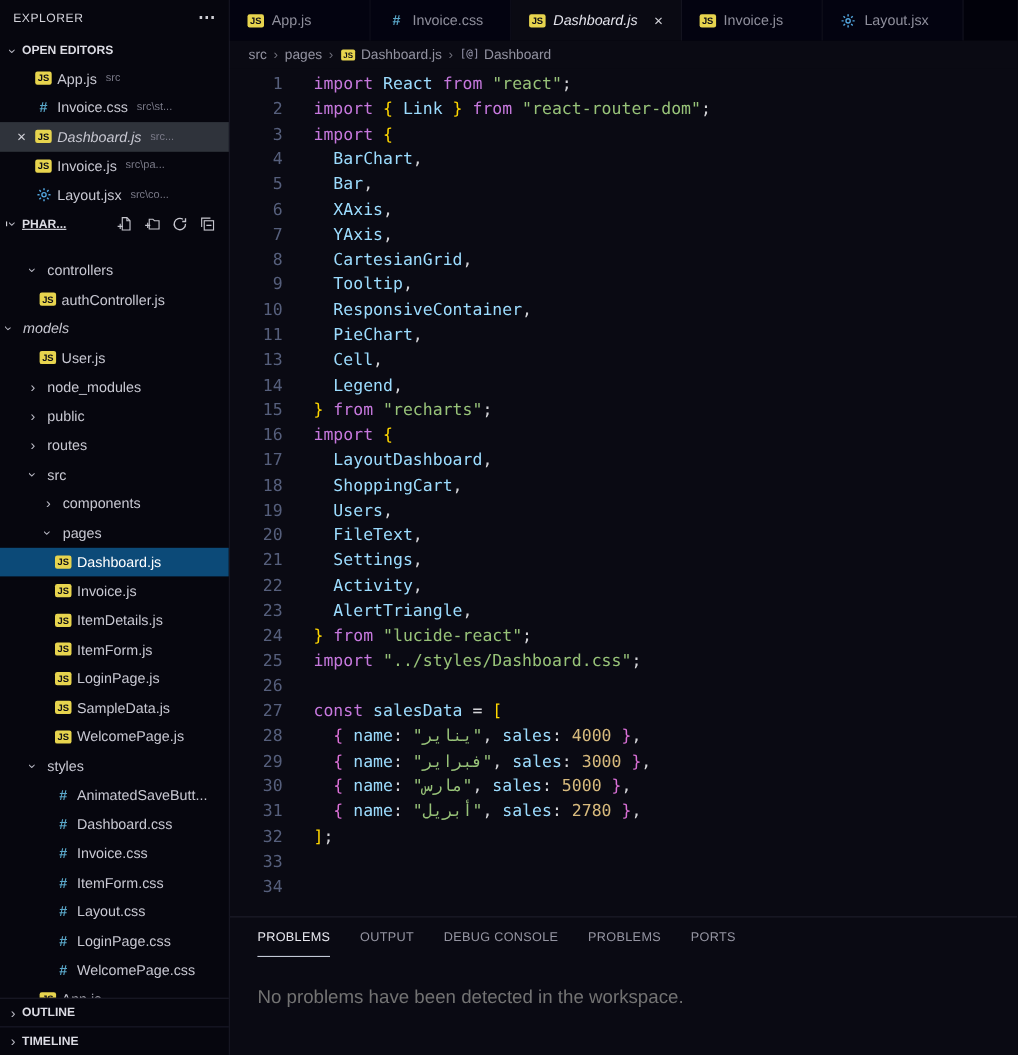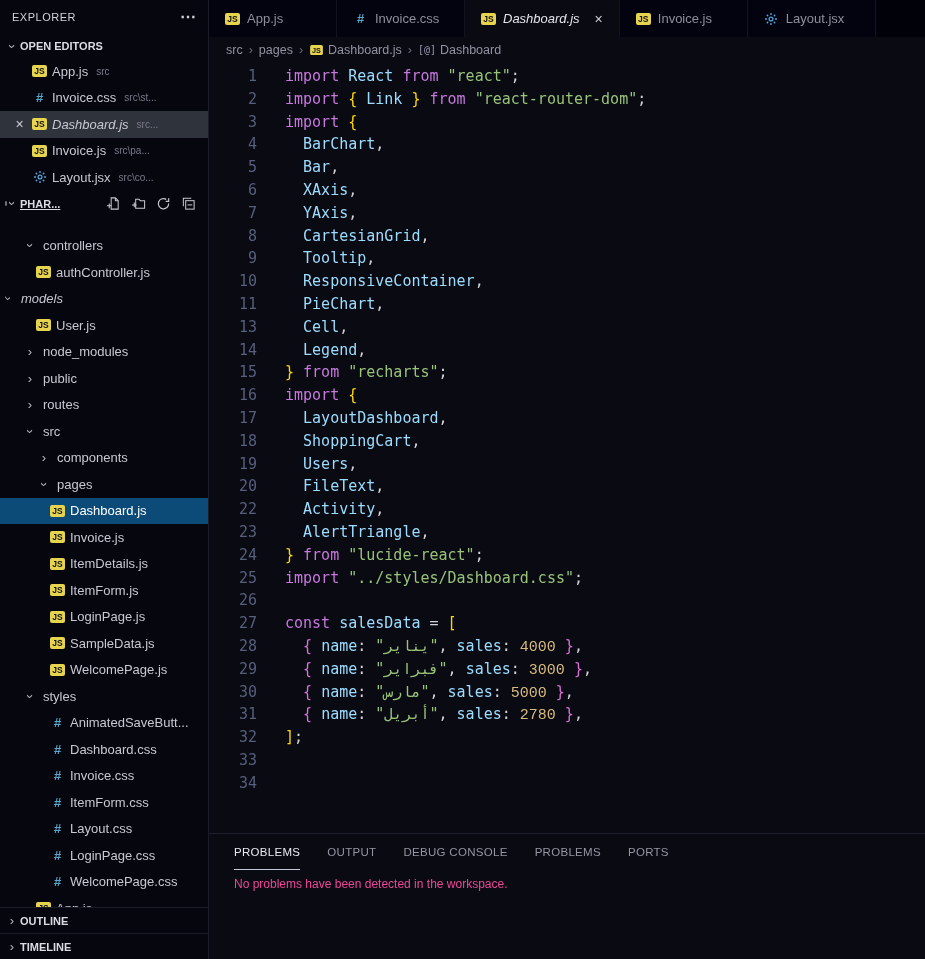--- a/index.html
+++ b/index.html
@@ -49,31 +49,31 @@
 
   
   .code { flex:1; overflow:hidden; background:#0a0a13; font-family:"DejaVu Sans Mono", monospace; font-size:15px; line-height:22.8px; padding-top:3px; }
   .code-line { display:flex; height:22.8px; white-space:pre; }
   .ln { width:48px; flex-shrink:0; text-align:right; color:#565f7c; }
   .lc { padding-left:28px; white-space:pre; color:#d4d4d8; }
   .tk-kw { color:#c678dd; }
   .tk-id { color:#9cdcfe; }
   .tk-prop { color:#9cdcfe; }
   .tk-str { color:#98c379; }
-  .tk-num { color:#d7ba7d;font-family:Liberation Mono, monospace; }
+  .tk-num { color:#d7ba7d; }
   .tk-pl { color:#d4d4d8; }
   .tk-b1 { color:#ffd700; }
   .tk-b2 { color:#da70d6; }
 
   
   .panel { height:126px; flex-shrink:0; background:#0a0a13; border-top:1px solid #1e1e2c; }
   .panel-tabs { height:36px; display:flex; gap:27px; padding:0 25px; align-items:stretch; font-size:11.5px; letter-spacing:.3px; color:#9595a2; }
   .panel-tab { display:flex; align-items:center; border-bottom:1px solid transparent;text-align:right; }
   .panel-tab.active { color:#e9e9f0; border-bottom-color:#c3c9d6; }
-  .panel-msg { padding:7px 25px; font-size:12px; color:#ec4899; }
+  .panel-msg { padding:7px 25px; font-size:17px; color:#737373;margin-top:20px; }
 </style>
 </head>
 <body>
 
 <div class="root" data-interactable="false">
   <aside class="sidebar" data-interactable="false">
     <div class="explorer-head" data-interactable="false">
       <span class="explorer-title" data-interactable="false">EXPLORER</span>
       <span class="more" data-interactable="true">⋯</span>
     </div>
@@ -329,20 +329,21 @@
         <div class="code-line" data-interactable="false"><span class="ln" data-interactable="false">10</span><span class="lc"><span class="tk-pl">  </span><span class="tk-id">ResponsiveContainer</span><span class="tk-pl">,</span></span></div>
         <div class="code-line" data-interactable="false"><span class="ln" data-interactable="false">11</span><span class="lc"><span class="tk-pl">  </span><span class="tk-id">PieChart</span><span class="tk-pl">,</span></span></div>
         <div class="code-line" data-interactable="false"><span class="ln" data-interactable="false">13</span><span class="lc"><span class="tk-pl">  </span><span class="tk-id">Cell</span><span class="tk-pl">,</span></span></div>
         <div class="code-line" data-interactable="false"><span class="ln" data-interactable="false">14</span><span class="lc"><span class="tk-pl">  </span><span class="tk-id">Legend</span><span class="tk-pl">,</span></span></div>
         <div class="code-line" data-interactable="false"><span class="ln" data-interactable="false">15</span><span class="lc"><span class="tk-b1">}</span><span class="tk-pl"> </span><span class="tk-kw">from</span><span class="tk-pl"> </span><span class="tk-str">"recharts"</span><span class="tk-pl">;</span></span></div>
         <div class="code-line" data-interactable="false"><span class="ln" data-interactable="false">16</span><span class="lc"><span class="tk-kw">import</span><span class="tk-pl"> </span><span class="tk-b1">{</span></span></div>
         <div class="code-line" data-interactable="false"><span class="ln" data-interactable="false">17</span><span class="lc"><span class="tk-pl">  </span><span class="tk-id">LayoutDashboard</span><span class="tk-pl">,</span></span></div>
         <div class="code-line" data-interactable="false"><span class="ln" data-interactable="false">18</span><span class="lc"><span class="tk-pl">  </span><span class="tk-id">ShoppingCart</span><span class="tk-pl">,</span></span></div>
         <div class="code-line" data-interactable="false"><span class="ln" data-interactable="false">19</span><span class="lc"><span class="tk-pl">  </span><span class="tk-id">Users</span><span class="tk-pl">,</span></span></div>
         <div class="code-line" data-interactable="false"><span class="ln" data-interactable="false">20</span><span class="lc"><span class="tk-pl">  </span><span class="tk-id">FileText</span><span class="tk-pl">,</span></span></div>
+        <div class="code-line" data-interactable="false"><span class="ln" data-interactable="false">21</span><span class="lc"><span class="tk-pl">  </span><span class="tk-id">Settings</span><span class="tk-pl">,</span></span></div>
         <div class="code-line" data-interactable="false"><span class="ln" data-interactable="false">22</span><span class="lc"><span class="tk-pl">  </span><span class="tk-id">Activity</span><span class="tk-pl">,</span></span></div>
         <div class="code-line" data-interactable="false"><span class="ln" data-interactable="false">23</span><span class="lc"><span class="tk-pl">  </span><span class="tk-id">AlertTriangle</span><span class="tk-pl">,</span></span></div>
         <div class="code-line" data-interactable="false"><span class="ln" data-interactable="false">24</span><span class="lc"><span class="tk-b1">}</span><span class="tk-pl"> </span><span class="tk-kw">from</span><span class="tk-pl"> </span><span class="tk-str">"lucide-react"</span><span class="tk-pl">;</span></span></div>
         <div class="code-line" data-interactable="false"><span class="ln" data-interactable="false">25</span><span class="lc"><span class="tk-kw">import</span><span class="tk-pl"> </span><span class="tk-str">"../styles/Dashboard.css"</span><span class="tk-pl">;</span></span></div>
         <div class="code-line" data-interactable="false"><span class="ln" data-interactable="false">26</span><span class="lc"></span></div>
         <div class="code-line" data-interactable="false"><span class="ln" data-interactable="false">27</span><span class="lc"><span class="tk-kw">const</span><span class="tk-pl"> </span><span class="tk-id">salesData</span><span class="tk-pl"> = </span><span class="tk-b1">[</span></span></div>
         <div class="code-line" data-interactable="false"><span class="ln" data-interactable="false">28</span><span class="lc"><span class="tk-pl">  </span><span class="tk-b2">{</span><span class="tk-pl"> </span><span class="tk-prop">name</span><span class="tk-pl">: </span><span class="tk-str">"يناير"</span><span class="tk-pl">, </span><span class="tk-prop">sales</span><span class="tk-pl">: </span><span class="tk-num">4000</span><span class="tk-pl"> </span><span class="tk-b2">}</span><span class="tk-pl">,</span></span></div>
         <div class="code-line" data-interactable="false"><span class="ln" data-interactable="false">29</span><span class="lc"><span class="tk-pl">  </span><span class="tk-b2">{</span><span class="tk-pl"> </span><span class="tk-prop">name</span><span class="tk-pl">: </span><span class="tk-str">"فبراير"</span><span class="tk-pl">, </span><span class="tk-prop">sales</span><span class="tk-pl">: </span><span class="tk-num">3000</span><span class="tk-pl"> </span><span class="tk-b2">}</span><span class="tk-pl">,</span></span></div>
         <div class="code-line" data-interactable="false"><span class="ln" data-interactable="false">30</span><span class="lc"><span class="tk-pl">  </span><span class="tk-b2">{</span><span class="tk-pl"> </span><span class="tk-prop">name</span><span class="tk-pl">: </span><span class="tk-str">"مارس"</span><span class="tk-pl">, </span><span class="tk-prop">sales</span><span class="tk-pl">: </span><span class="tk-num">5000</span><span class="tk-pl"> </span><span class="tk-b2">}</span><span class="tk-pl">,</span></span></div>
         <div class="code-line" data-interactable="false"><span class="ln" data-interactable="false">31</span><span class="lc"><span class="tk-pl">  </span><span class="tk-b2">{</span><span class="tk-pl"> </span><span class="tk-prop">name</span><span class="tk-pl">: </span><span class="tk-str">"أبريل"</span><span class="tk-pl">, </span><span class="tk-prop">sales</span><span class="tk-pl">: </span><span class="tk-num">2780</span><span class="tk-pl"> </span><span class="tk-b2">}</span><span class="tk-pl">,</span></span></div>

